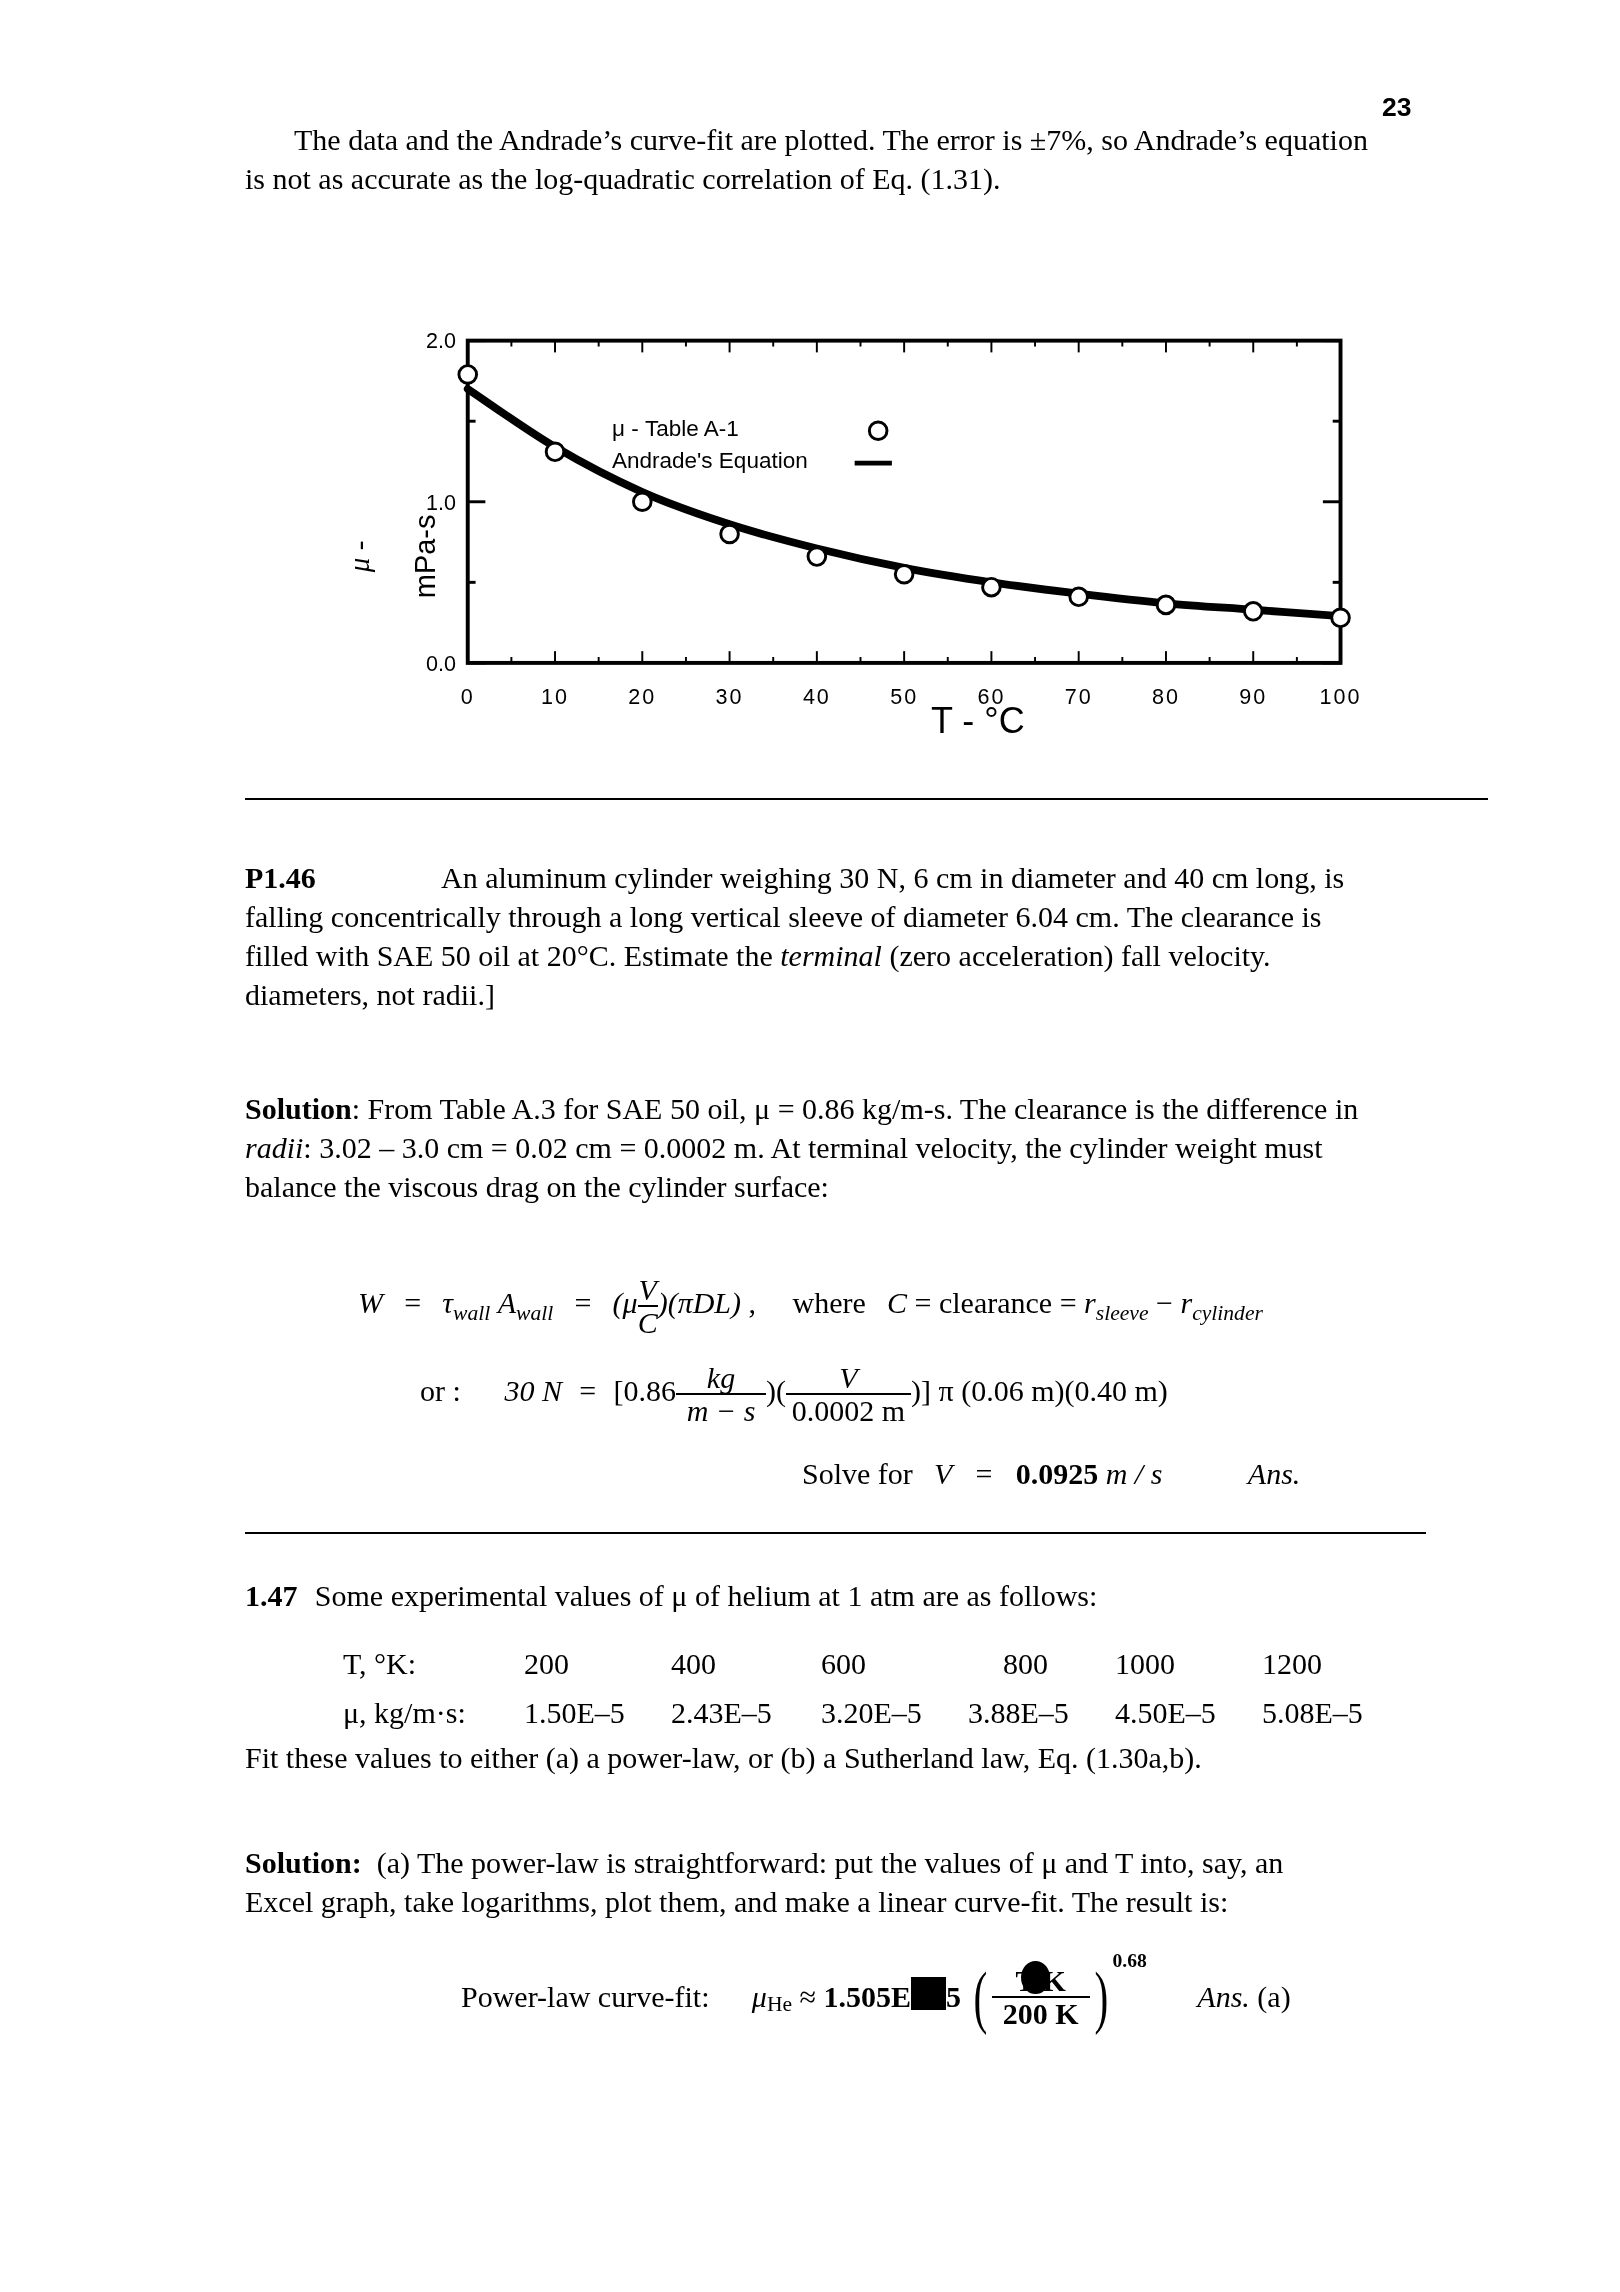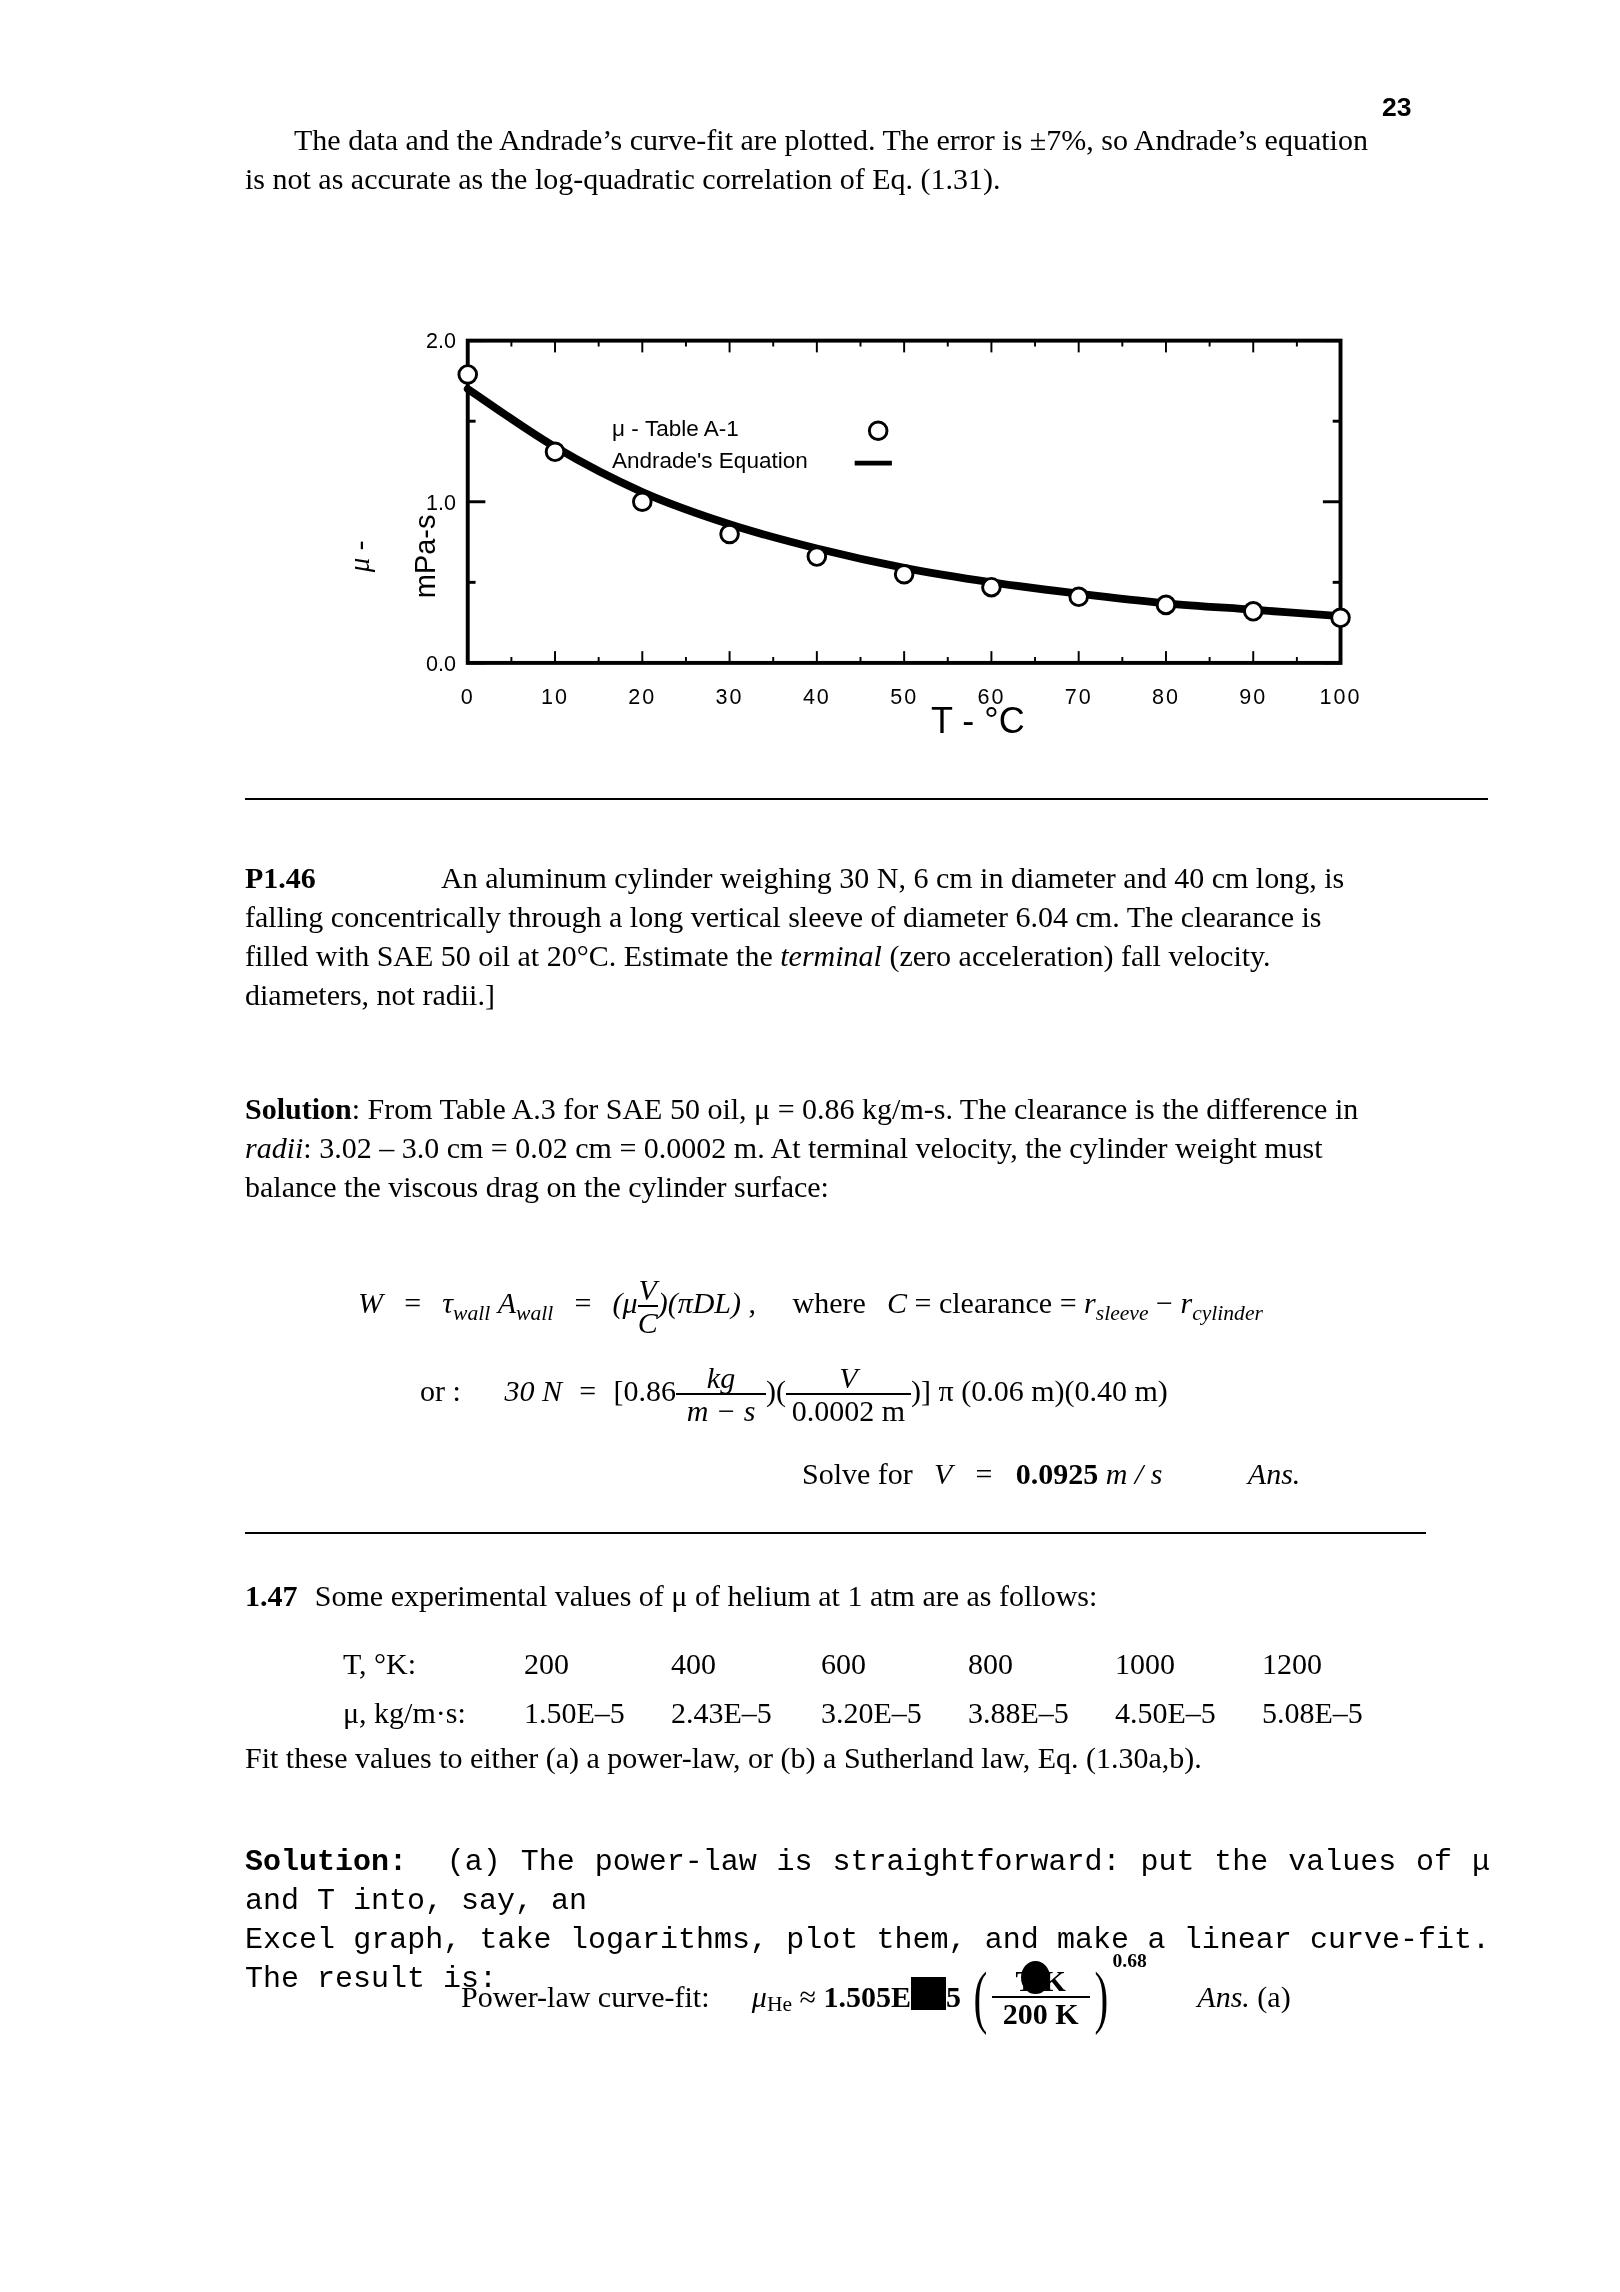--- a/index.html
+++ b/index.html
@@ -224,37 +224,37 @@
 <div class="para" style="top:1576px;">
   <span class="bold">1.47</span>
   <span style="margin-left:9.8px;">Some experimental values of μ of helium at 1 atm are as follows:</span>
 </div>
 
 <div class="table-row" style="top:1647px;">
   <span style="left:0;">T, °K:</span>
   <span style="left:181px;">200</span>
   <span style="left:328px;">400</span>
   <span style="left:478px;">600</span>
-  <span style="left:625px;text-align:right;">800</span>
+  <span style="left:660px;text-align:right;">800</span>
   <span style="left:772px;">1000</span>
   <span style="left:919px;">1200</span>
 </div>
 <div class="table-row" style="top:1696px;">
   <span style="left:0;">μ, kg/m·s:</span>
   <span style="left:181px;">1.50E–5</span>
   <span style="left:328px;">2.43E–5</span>
   <span style="left:478px;">3.20E–5</span>
   <span style="left:625px;">3.88E–5</span>
   <span style="left:772px;">4.50E–5</span>
   <span style="left:919px;">5.08E–5</span>
 </div>
 
 <div class="para" style="top:1738px;">Fit these values to either (a) a power-law, or (b) a Sutherland law, Eq. (1.30a,b).</div>
 
-<div class="para" style="top:1843px;text-align:justify;font-family:Liberation Mono, monospace;">
+<div class="para" style="top:1843px;text-align:justify;">
   <div><span class="bold">Solution:</span>&nbsp;&nbsp;<span>(a)  The power-law is straightforward: put the values of μ and T into, say, an</span></div>
   <div>Excel graph, take logarithms, plot them, and make a linear curve-fit. The result is:</div>
 </div>
 
 <div class="eq" style="left:461px;top:1950px;height:88px;">
   <span style="vertical-align:middle;">Power-law curve-fit:</span>
   <span style="display:inline-block;width:27.4px;"></span>
   <span class="ital" style="vertical-align:middle;">μ</span><sub>He</sub>
   <span style="vertical-align:middle;">≈</span>
   <span class="bold" style="vertical-align:middle;">1.505E</span><span class="redact"></span><span class="bold" style="vertical-align:middle;">5</span>

